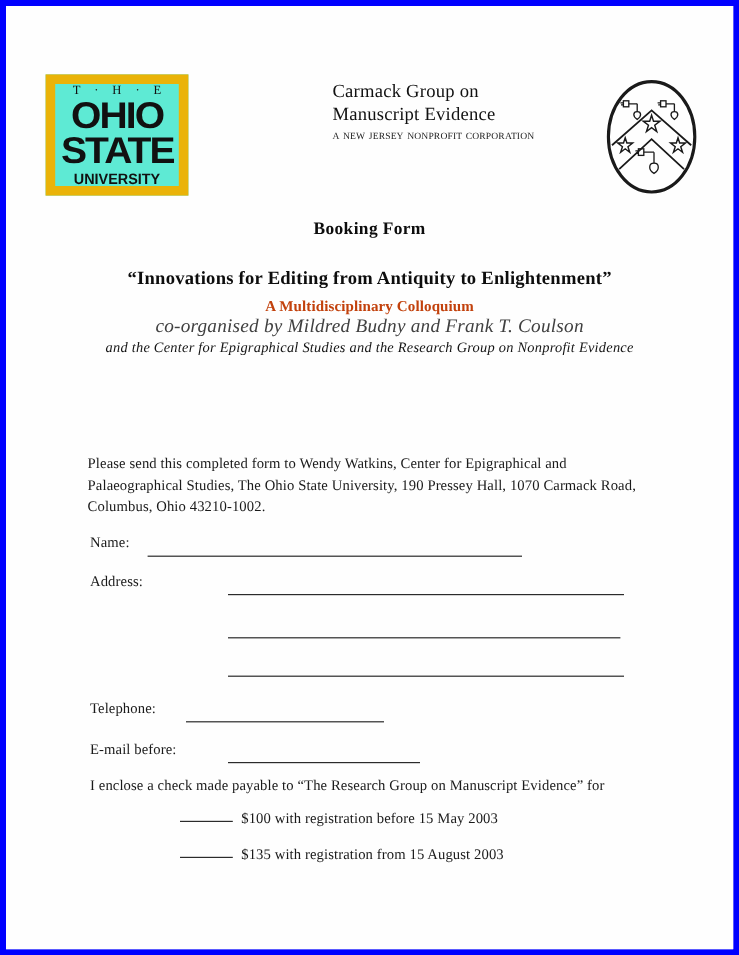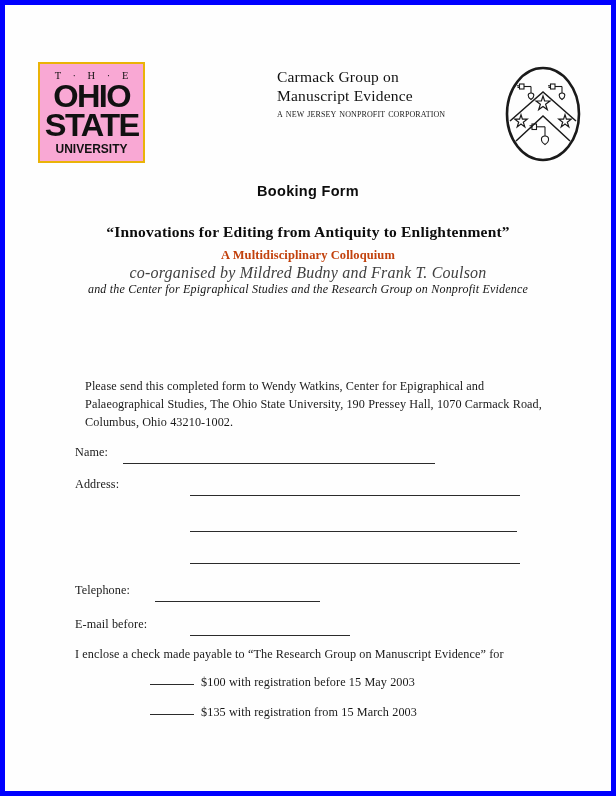--- a/index.html
+++ b/index.html
@@ -40,25 +40,25 @@
     left: 0;
     right: 0;
     top: 52px;
     height: 118px;
   }
 
   .osu-logo {
     position: absolute;
     left: 33px;
     top: 5px;
-    width: 107px;
+    width: 119px;
     height: 101px;
-    border: 2px solid #eab308;
+    border: 8px solid #eab308;
     box-sizing: border-box;
-    background: #f9a8d4;
+    background: #5eead4;
     display: flex;
     flex-direction: column;
     align-items: center;
     justify-content: center;
     padding: 3px 0 2px 0;
   }
   .osu-the {
     font-family: "Liberation Serif", serif;
     font-size: 10.5px;
     letter-spacing: 4.5px;
@@ -122,21 +122,21 @@
 
   
   .title-block {
     position: absolute;
     left: 0;
     right: 0;
     top: 178px;
     text-align: center;
   }
   .booking-title {
-    font-family: Liberation Sans, sans-serif;
+    font-family: Liberation Serif, serif;
     font-weight: 700;
     font-size: 14.5px;
     letter-spacing: 0.3px;
     color: #0d0d0d;
   }
   .colloquium-title {
     font-family: "Liberation Serif", serif;
     font-weight: 700;
     font-size: 15.5px;
     letter-spacing: 0.2px;
@@ -188,21 +188,21 @@
     font-weight: 700;
     font-size: 12.5px;
     line-height: 17px;
     color: #0d0d0d;
     letter-spacing: 0.1px;
   }
 
   
   .send-para {
     position: absolute;
-    left: 80px;
+    left: 68px;
     top: 372px;
     width: 460px;
     font-family: "Liberation Serif", serif;
     font-size: 12.2px;
     line-height: 18px;
     color: #1a1a1a;
     text-align: left;
     letter-spacing: 0.1px;
   }
 
@@ -380,17 +380,17 @@
       </div>
     </div>
 
     <div class="pay-intro">I enclose a check made payable to “The Research Group on Manuscript Evidence” for</div>
 
     <div class="pay-option" style="top:670px;">
       <span class="pay-blank"></span><span>$100 with registration before 15 May 2003</span>
     </div>
 
     <div class="pay-option" style="top:700px;">
-      <span class="pay-blank"></span><span>$135 with registration from 15 March 2003</span>
+      <span class="pay-blank"></span><span>$135 with registration from 15 August 2003</span>
     </div>
 
   </div>
 </div>
 
 </body></html>

